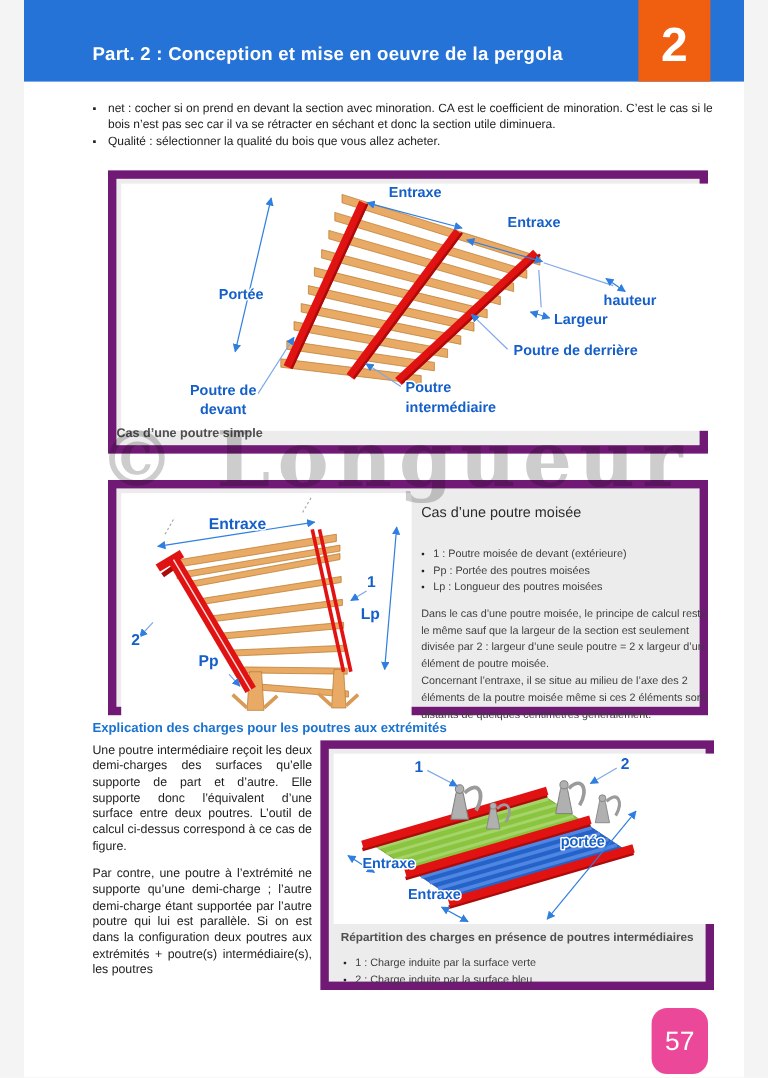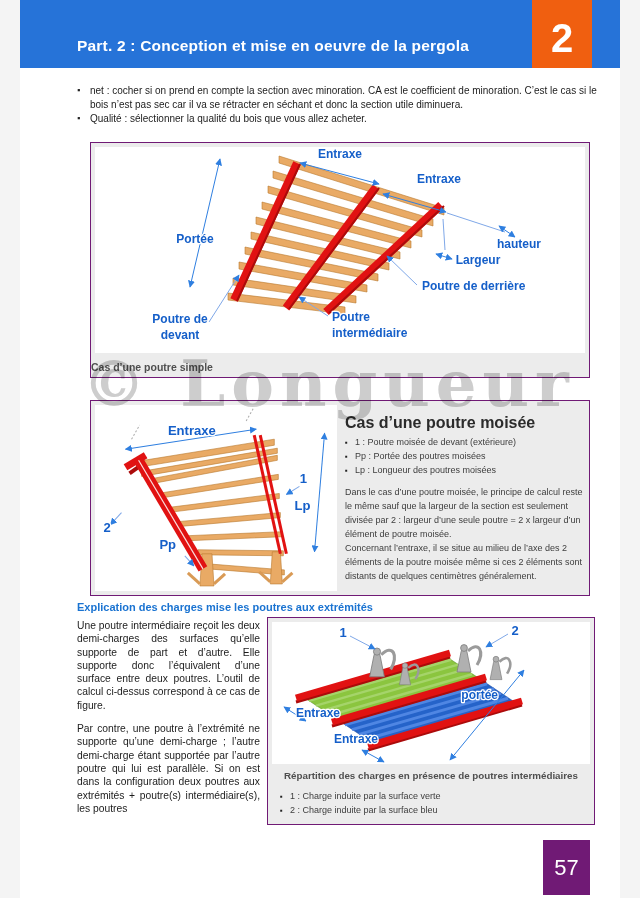--- a/index.html
+++ b/index.html
@@ -22,31 +22,31 @@
   .chapter-box span { color:#fff; font-size:40px; font-weight:bold; padding-top:8px; }
 
   
   .intro { position:absolute; left:57px; top:84px; width:524px; }
   .bullet { position:relative; padding-left:13px; font-size:10px; line-height:13.6px; color:#1c1c1c; margin-bottom:1px; }
   .bullet::before { content:"▪"; position:absolute; left:0; top:0; color:#222; font-size:9px; }
   .bullet.small { font-size:9px; line-height:13px; padding-left:10px; color:#3d3d3d; }
   .bullet.small::before { font-size:8px; }
 
   
-  .figbox { position:absolute; background:#ececec; border:1px solid #701a75; box-sizing:border-box; }
+  .figbox { position:absolute; background:#ececec; border:7px solid #701a75; box-sizing:border-box; }
   .canvas { position:absolute; background:#ffffff; }
   .fig1 { left:70px; top:142px; width:500px; height:236px; }
   .fig1-canvas { left:4px; top:4px; width:490px; height:206px; }
   .fig1-caption { position:absolute; left:0; right:0; bottom:4px; text-align:left;
     font-size:10.5px; font-weight:bold; color:#4f4f4f; }
 
   .fig2 { left:70px; top:400px; width:500px; height:196px; }
   .fig2-canvas { left:4px; top:4px; width:242px; height:186px; }
   .fig2-panel { position:absolute; left:254px; top:13px; width:238px; }
-  .fig2-heading { font-size:16px; font-weight:bold; color:#2b2b2b; margin-bottom:4px; }
+  .fig2-heading { font-size:12px; font-weight:normal; color:#2b2b2b; margin-bottom:21px; }
   .fig2-para { font-size:9px; line-height:14px; color:#3d3d3d; margin:0; }
   .fig2-para.first { margin-top:8px; }
 
   .fig3 { left:247px; top:617px; width:328px; height:208px; }
   .fig3-canvas { left:4px; top:4px; width:318px; height:142px; }
   .fig3-caption { position:absolute; left:0; right:0; top:152px; text-align:center;
     font-size:9.8px; font-weight:bold; color:#4f4f4f; white-space:nowrap; }
   .fig3-bullets { position:absolute; left:12px; top:172px; right:8px; }
 
   
@@ -61,21 +61,21 @@
     font-family:"DejaVu Serif", serif; font-weight:bold; line-height:1.0;
   }
   .wm1 { font-size:64px; letter-spacing:6px; }
   .wm2 { font-size:78px; letter-spacing:16px; margin-top:-4px; margin-left:6px; }
 
   
   .footer-text { position:absolute; left:0; top:861px; width:592px; text-align:center;
     font-size:8.4px; color:#b8b8b8; }
   .footer-text .bold { font-weight:bold; color:#8f8f8f; }
   .pagenum-box { position:absolute; left:523px; top:840px; width:47px; height:55px;
-    background:#701a75; display:flex; align-items:center; justify-content:center; }
+    background:#ec4899; display:flex; align-items:center; justify-content:center;border-radius:13px; }
   .pagenum-box span { color:#fff; font-size:22px; }
 
   
   svg { display:block; }
   .lb { font-family:"Liberation Sans", sans-serif; font-weight:bold; fill:#155fc9;
         paint-order:stroke; stroke:#ffffff; stroke-width:2.5px; stroke-linejoin:round; }
   .lb12 { font-size:12px; } .lb13 { font-size:13px; }
   .dim { stroke:#2f7fe0; stroke-width:1; fill:none; }
   .leader { stroke:#7fa8e8; stroke-width:1; fill:none; }
   .rafter { fill:#e9aa65; stroke:#b9792e; stroke-width:0.6; }
@@ -89,21 +89,21 @@
 
   <div class="header">
     <div class="header-title">Part. 2 : Conception et mise en oeuvre de la pergola</div>
     <div class="chapter-box">
       <span>2</span>
     </div>
   </div>
 
   <div class="intro">
     <div class="bullet">
-      <span>net : cocher si on prend en compte la section avec minoration. CA est le coefficient de minoration. C’est le cas si le bois n’est pas sec car il va se rétracter en séchant et donc la section utile diminuera.</span>
+      <span>net : cocher si on prend en devant la section avec minoration. CA est le coefficient de minoration. C’est le cas si le bois n’est pas sec car il va se rétracter en séchant et donc la section utile diminuera.</span>
     </div>
     <div class="bullet">
       <span>Qualité : sélectionner la qualité du bois que vous allez acheter.</span>
     </div>
   </div>
 
   <div class="figbox fig1">
     <div class="canvas fig1-canvas">
       <svg width="490" height="206" viewBox="0 0 490 206">
         <defs>
@@ -220,21 +220,21 @@
       <div class="bullet small"><span>Lp : Longueur des poutres moisées</span></div>
       <p class="fig2-para first">Dans le cas d’une poutre moisée, le principe de calcul reste le même sauf que la largeur de la section est seulement divisée par 2 : largeur d’une seule poutre = 2 x largeur d’un élément de poutre moisée.</p>
       <p class="fig2-para">Concernant l’entraxe, il se situe au milieu de l’axe des 2 éléments de la poutre moisée même si ces 2 éléments sont distants de quelques centimètres généralement.</p>
     </div>
   </div>
 
   <div class="watermark">
     <div class="wm1">© Longueur</div>
   </div>
 
-  <div class="charges-heading">Explication des charges mise les poutres aux extrémités</div>
+  <div class="charges-heading">Explication des charges pour les poutres aux extrémités</div>
   <div class="charges-left">
     <p>Une poutre intermédiaire reçoit les deux demi-charges des surfaces qu’elle supporte de part et d’autre. Elle supporte donc l’équivalent d’une surface entre deux poutres. L’outil de calcul ci-dessus correspond à ce cas de figure.</p>
     <p>Par contre, une poutre à l’extrémité ne supporte qu’une demi-charge ; l’autre demi-charge étant supportée par l’autre poutre qui lui est parallèle. Si on est dans la configuration deux poutres aux extrémités + poutre(s) intermédiaire(s), les poutres</p>
   </div>
 
   <div class="figbox fig3">
     <div class="canvas fig3-canvas">
       <svg width="318" height="142" viewBox="0 0 318 142">
         <defs>
           <marker id="m3" viewBox="0 0 10 10" refX="9" refY="5" markerWidth="7" markerHeight="7" orient="auto-start-reverse">

